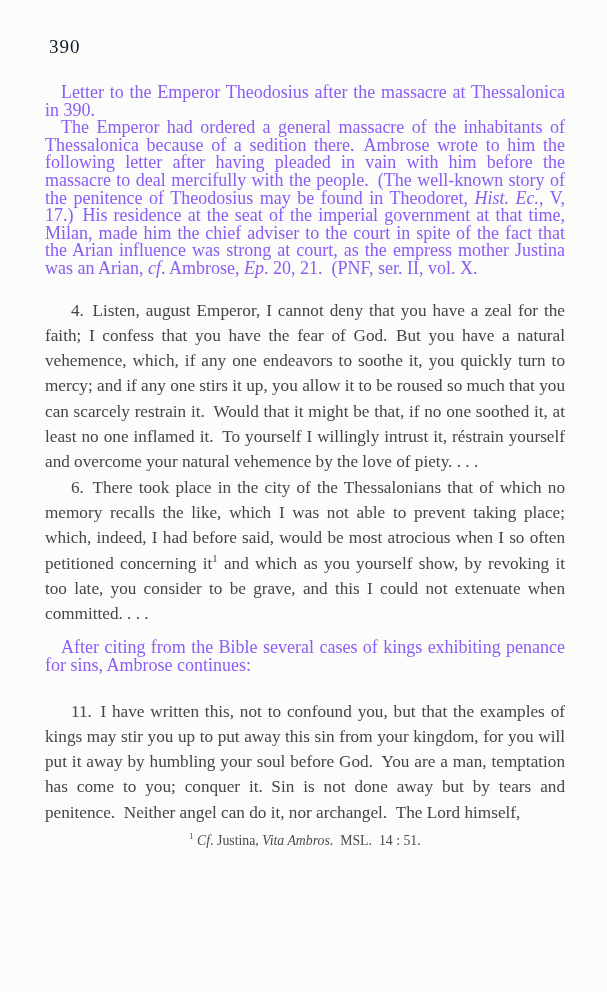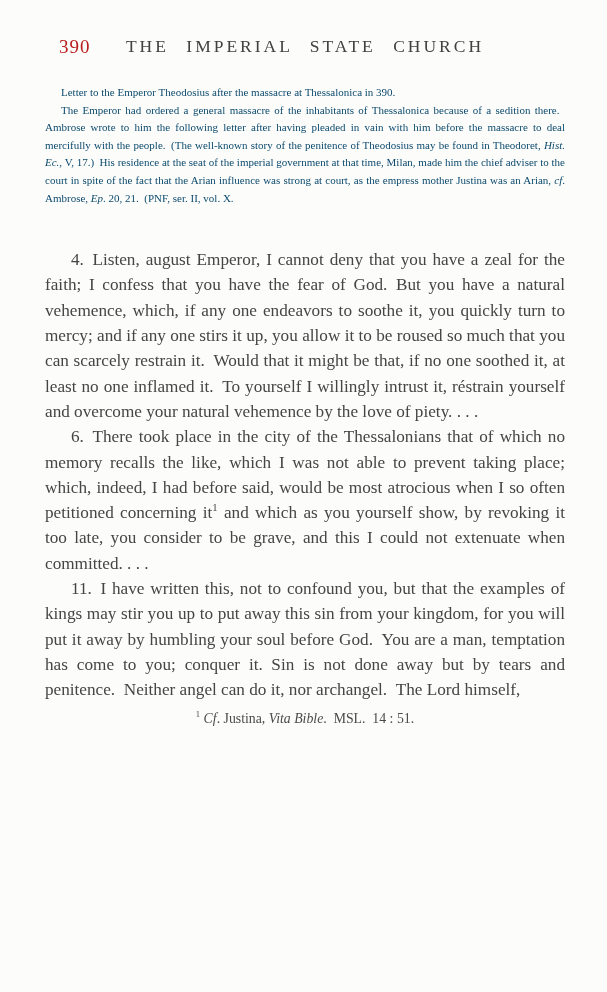--- a/index.html
+++ b/index.html
@@ -21,84 +21,84 @@
     color: #434343;
     font-family: "Liberation Serif", "DejaVu Serif", serif;
   }
   .running-head {
     position: relative;
     height: 28px;
     margin-bottom: 22px;
   }
   .page-num {
     position: absolute;
-    left: 14px;
+    left: 4px;
     top: 2px;
     font-size: 19px;
     letter-spacing: 1px;
-    color: #b91c1c;
+    color: #0f172a;
   }
   .head-title {
     text-align: center;
     font-size: 17.5px;
     letter-spacing: 3px;
     word-spacing: 10px;
     color: #414141;
     padding-top: 2px;
     white-space: nowrap;
   }
   .text-block {
     width: 520px;
   }
   .para {
     margin: 0;
     text-align: justify;
     color: #454545;
   }
   .para.small {
-    font-size: 11px;
+    font-size: 18px;
     line-height: 17.6px;
     text-indent: 16px;
-    color: #0c4a6e;
+    color: #8b5cf6;
   }
   .para.main {
     font-size: 17.2px;
     line-height: 25.3px;
     text-indent: 26px;
   }
-  .gap-lg { margin-top: 40px; }
-  .gap-md { }
+  .gap-lg { margin-top: 20px; }
+  .gap-md { margin-top: 24px; }
   .gap-sm { margin-top: 13px; }
   sup {
     font-size: 0.62em;
     line-height: 0;
     vertical-align: super;
   }
   .footnote {
     margin-top: 8px;
     text-align: center;
     font-size: 13.8px;
     color: #4a4a4a;
   }
 </style>
 </head>
 <body>
 
 <div class="page">
 
   <header class="running-head">
     <span class="page-num">390</span>
-    <div class="head-title">THE IMPERIAL STATE CHURCH</div>
   </header>
 
   <main class="text-block">
       <p class="para small"><span>Letter to the Emperor Theodosius after the massacre at Thessalonica in 390.</span></p>
       <p class="para small"><span>The Emperor had ordered a general massacre of the inhabitants of Thessalonica because of a sedition there. Ambrose wrote to him the following letter after having pleaded in vain with him before the massacre to deal mercifully with the people. (The well-known story of the penitence of Theodosius may be found in Theodoret, </span><i>Hist. Ec.</i><span>, V, 17.) His residence at the seat of the imperial government at that time, Milan, made him the chief adviser to the court in spite of the fact that the Arian influence was strong at court, as the empress mother Justina was an Arian, </span><i>cf</i><span>. Ambrose, </span><i>Ep</i><span>. 20, 21. (PNF, ser. II, vol. X.</span></p>
       <p class="para main gap-lg"><span>4. Listen, august Emperor, I cannot deny that you have a zeal for the faith; I confess that you have the fear of God. But you have a natural vehemence, which, if any one endeavors to soothe it, you quickly turn to mercy; and if any one stirs it up, you allow it to be roused so much that you can scarcely restrain it. Would that it might be that, if no one soothed it, at least no one inflamed it. To yourself I willingly intrust it, réstrain yourself and overcome your natural vehemence by the love of piety.&nbsp;.&nbsp;.&nbsp;.</span></p>
       <p class="para main"><span>6. There took place in the city of the Thessalonians that of which no memory recalls the like, which I was not able to prevent taking place; which, indeed, I had before said, would be most atrocious when I so often petitioned concerning it</span><sup>1</sup><span> and which as you yourself show, by revoking it too late, you consider to be grave, and this I could not extenuate when committed.&nbsp;.&nbsp;.&nbsp;.</span></p>
+      <p class="para small gap-sm"><span>After citing from the Bible several cases of kings exhibiting penance for sins, Ambrose continues:</span></p>
       <p class="para main gap-md"><span>11. I have written this, not to confound you, but that the examples of kings may stir you up to put away this sin from your kingdom, for you will put it away by humbling your soul before God. You are a man, temptation has come to you; conquer it. Sin is not done away but by tears and penitence. Neither angel can do it, nor archangel. The Lord himself,</span></p>
     </main>
 
   <div class="footnote">
-    <span class="footnote-text"><sup>1</sup><i> Cf</i><span>. Justina, </span><i>Vita Bible</i><span>. MSL. 14 : 51.</span></span>
+    <span class="footnote-text"><sup>1</sup><i> Cf</i><span>. Justina, </span><i>Vita Ambros</i><span>. MSL. 14 : 51.</span></span>
   </div>
 
 </div>
 
 </body></html>

